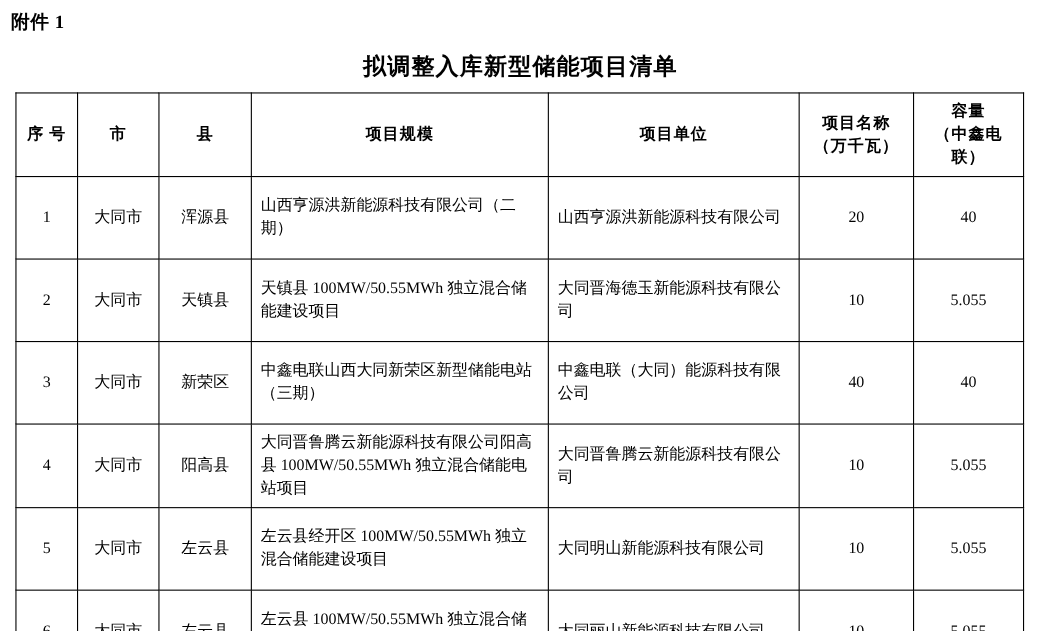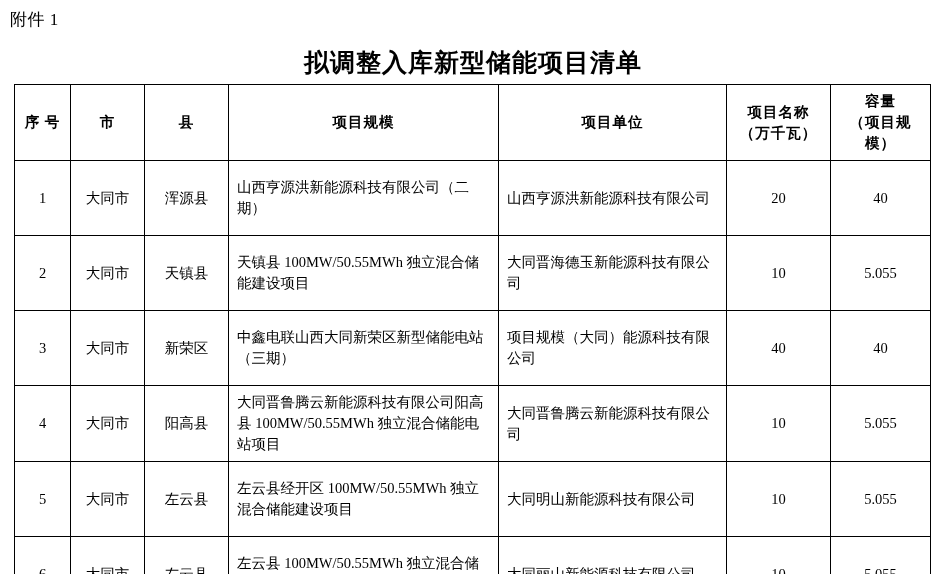--- a/index.html
+++ b/index.html
@@ -18,30 +18,30 @@
     position: relative;
     width: 946px;
     height: 574px;
     box-sizing: border-box;
   }
   .attachment-label {
     position: absolute;
     left: 10px;
     top: 8px;
     font-size: 17px;
-    font-weight: normal;
+    font-weight: bold;
     letter-spacing: 0.5px;
   }
   .doc-title {
     position: absolute;
     left: 0;
     right: 0;
     top: 46px;
     text-align: center;
-    font-size: 25px;
+    font-size: 21px;
     font-weight: bold;
     letter-spacing: 1px;
   }
   .table-wrap {
     position: absolute;
     left: 14px;
     top: 84px;
     width: 916px;
   }
   table.data-table {
@@ -104,21 +104,21 @@
           <th>市</th>
           <th>县</th>
           <th>项目规模</th>
           <th>项目单位</th>
           <th>
             <span class="th-line2">项目名称</span>
             <span class="th-line2">（万千瓦）</span>
           </th>
           <th>
             <span class="th-line2">容量</span>
-            <span class="th-line2">（项目规模）</span>
+            <span class="th-line2">（中鑫电联）</span>
           </th>
         </tr>
       </thead>
       <tbody>
         <tr>
           <td class="c-center">1</td>
           <td class="c-center">大同市</td>
           <td class="c-center">浑源县</td>
           <td class="c-left">山西亨源洪新能源科技有限公司（二期）</td>
           <td class="c-left">山西亨源洪新能源科技有限公司</td>
@@ -132,21 +132,21 @@
           <td class="c-left">天镇县 100MW/50.55MWh 独立混合储能建设项目</td>
           <td class="c-left">大同晋海德玉新能源科技有限公司</td>
           <td class="c-center">10</td>
           <td class="c-center">5.055</td>
         </tr>
         <tr>
           <td class="c-center">3</td>
           <td class="c-center">大同市</td>
           <td class="c-center">新荣区</td>
           <td class="c-left">中鑫电联山西大同新荣区新型储能电站（三期）</td>
-          <td class="c-left">项目规模（大同）能源科技有限公司</td>
+          <td class="c-left">中鑫电联（大同）能源科技有限公司</td>
           <td class="c-center">40</td>
           <td class="c-center">40</td>
         </tr>
         <tr>
           <td class="c-center">4</td>
           <td class="c-center">大同市</td>
           <td class="c-center">阳高县</td>
           <td class="c-left">大同晋鲁腾云新能源科技有限公司阳高县 100MW/50.55MWh 独立混合储能电站项目</td>
           <td class="c-left">大同晋鲁腾云新能源科技有限公司</td>
           <td class="c-center">10</td>

